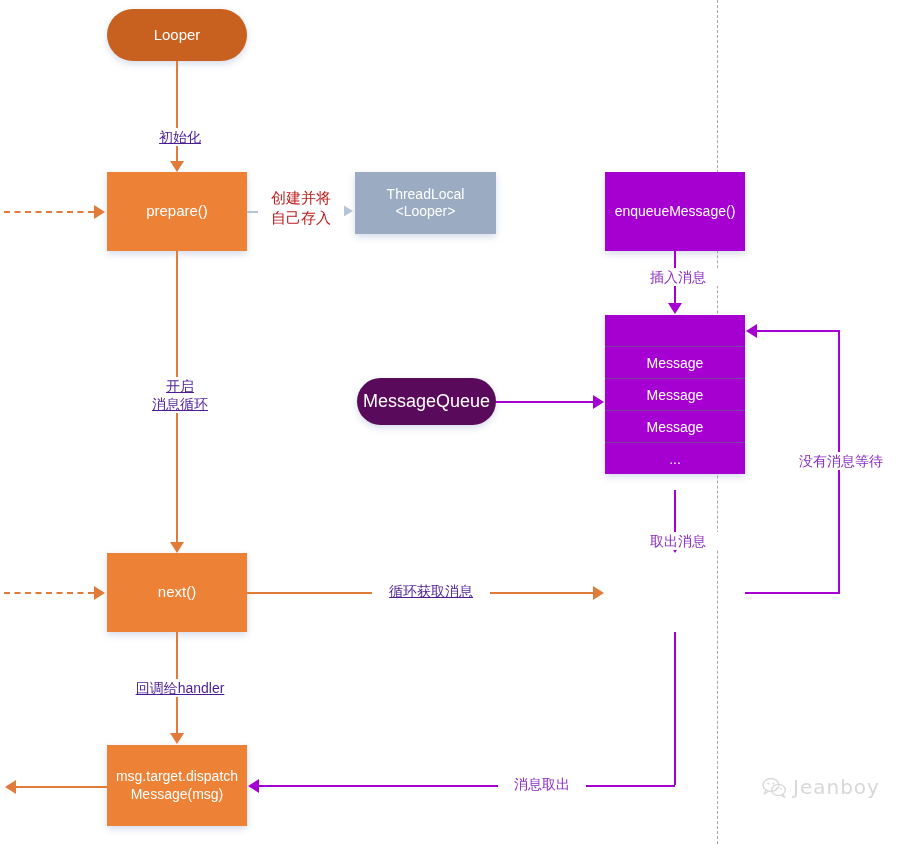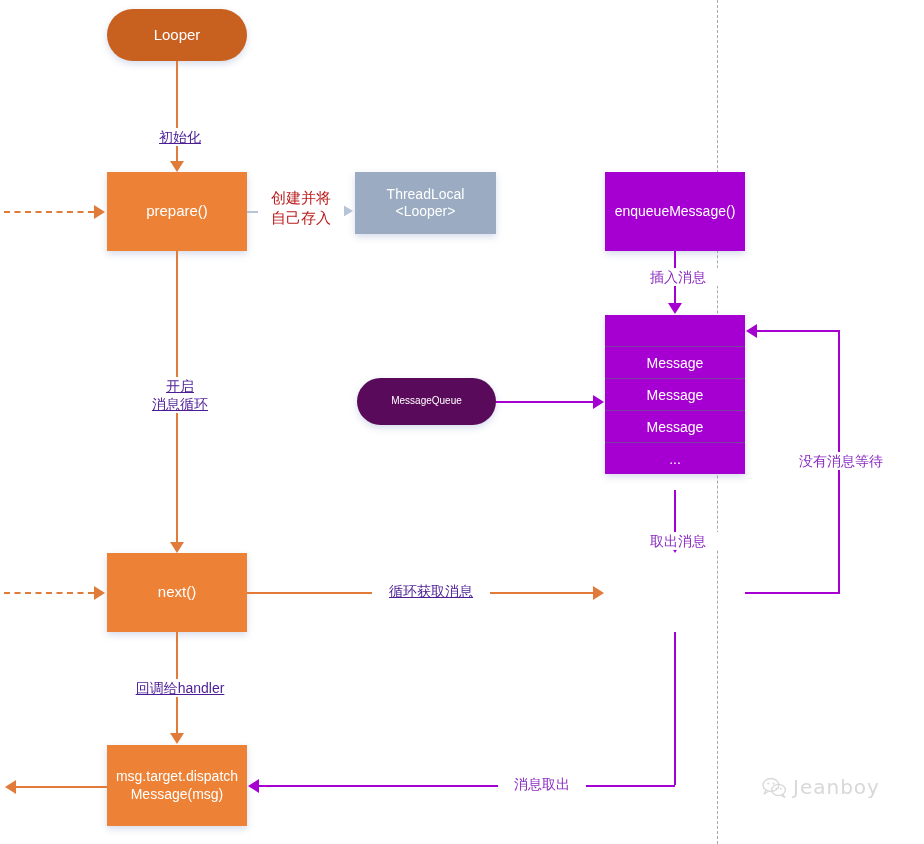--- a/index.html
+++ b/index.html
@@ -122,21 +122,21 @@
 
   <div class="node gray-box shadow-soft" style="left:355px; top:172px; width:141px; height:62px; font-size:14px;">
     <span>ThreadLocal
 &lt;Looper&gt;</span>
   </div>
 
   <div class="node purple-box shadow-soft" style="left:605px; top:172px; width:140px; height:79px; font-size:14px;">
     <span>enqueueMessage()</span>
   </div>
 
-  <div class="node pill dkpurple-pill shadow-soft" style="left:357px; top:378px; width:139px; height:47px; font-size:10px;">
+  <div class="node pill dkpurple-pill shadow-soft" style="left:357px; top:378px; width:139px; height:47px; font-size:18px;">
     <span>MessageQueue</span>
   </div>
 
   <div class="queue" style="left:605px; top:315px; width:140px; height:159px;">
     <div class="queue-row">
         <span></span>
       </div>
     <div class="queue-row">
         <span>Message</span>
       </div>

